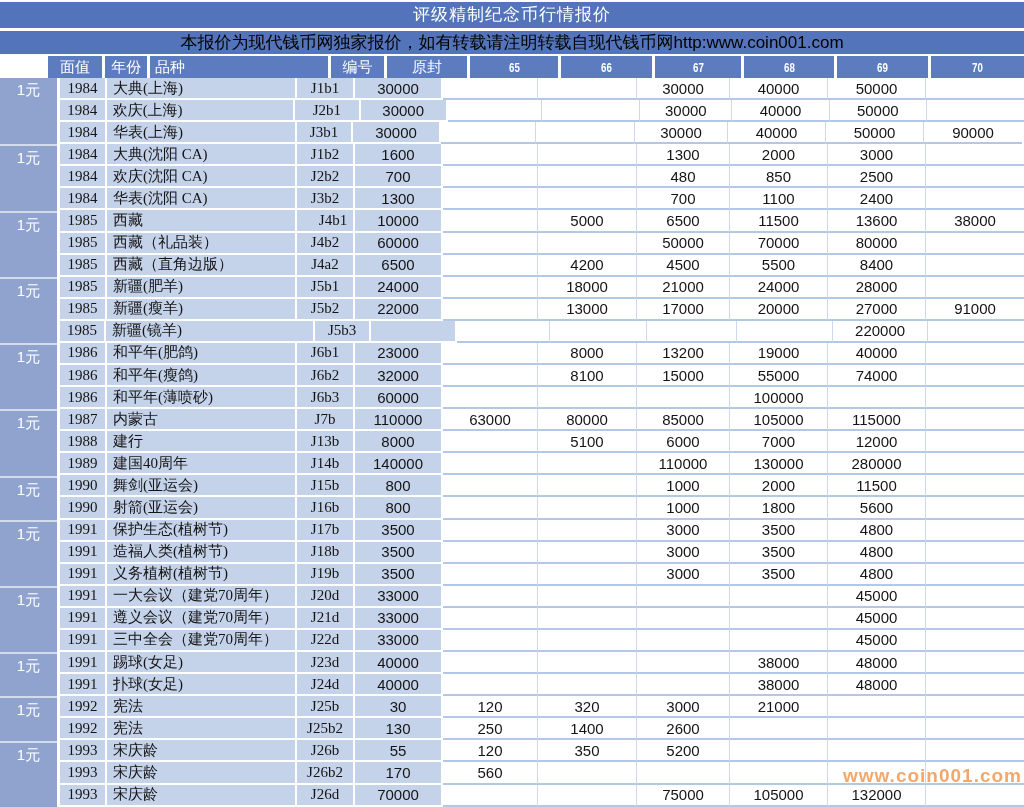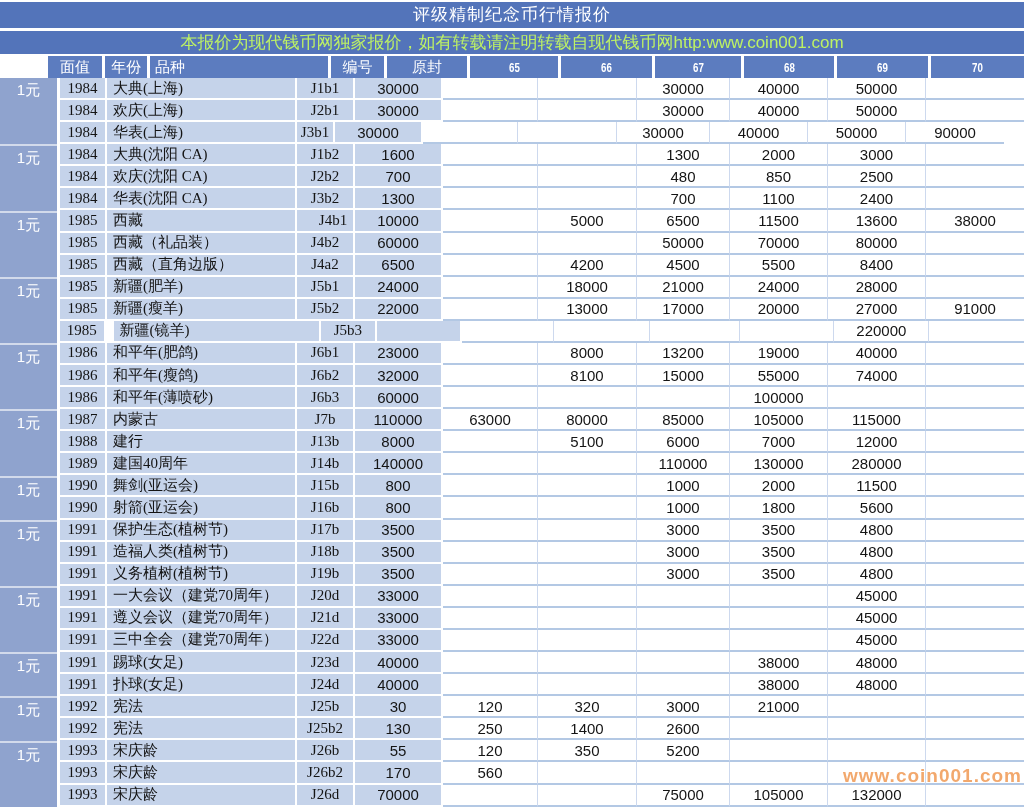--- a/index.html
+++ b/index.html
@@ -6,21 +6,21 @@
   html,body { background:#ffffff; }
   .page{
     position:relative; width:1024px; height:807px; background:#ffffff;
     font-family:"Liberation Sans", sans-serif; overflow:hidden; padding-top:2px;
   }
   .titlebar{
     height:26px; background:var(--title_bg,#5374BA); color:#fff; text-align:center;
     font-size:17px; line-height:26px; margin-bottom:3px; letter-spacing:1px;
   }
   .subtitlebar{
-    height:23px; background:var(--title_bg,#5374BA); color:#bef264; text-align:center;
+    height:23px; background:var(--title_bg,#5374BA); color:#000000; text-align:center;
     font-size:17px; line-height:23px; margin-bottom:2px;
   }
   .headerrow{ display:flex; height:22px;padding-left:48px; }
   .hcell{
     background:var(--header_bg,#5C7CBF); color:#fff; display:flex; align-items:center;
     justify-content:center; font-size:15px; border-right:3px solid #fff; height:22px;
   }
   .hcell:last-child{ border-right:none; }
   .hcell.left{ justify-content:flex-start; padding-left:5px; }
   .hcell.grade span{ font-size:13.5px; transform:scaleX(.72); font-weight:bold; }
@@ -122,33 +122,33 @@
           <div class="cell pricecell" style="width: 95px;"></div>
           <div class="cell pricecell" style="width: 99px;"></div>
           <div class="cell pricecell" style="width: 93px;">30000</div>
           <div class="cell pricecell" style="width: 98px;">40000</div>
           <div class="cell pricecell" style="width: 98px;">50000</div>
           <div class="cell pricecell" style="width: 98px;"></div>
         </div>
         <div class="trow">
           <div class="cell leftcell serif" style="width: 47px;">1984</div>
           <div class="cell leftcell serif namecell" style="width: 190px;">欢庆(上海)</div>
-          <div class="cell leftcell serif" style="width: 58px;">J2b1</div>
+          <div class="cell leftcell serif" style="width: 66px;">J2b1</div>
           <div class="cell leftcell" style="width: 88px;">30000</div>
           <div class="cell pricecell" style="width: 95px;"></div>
           <div class="cell pricecell" style="width: 99px;"></div>
           <div class="cell pricecell" style="width: 93px;">30000</div>
           <div class="cell pricecell" style="width: 98px;">40000</div>
           <div class="cell pricecell" style="width: 98px;">50000</div>
           <div class="cell pricecell" style="width: 98px;"></div>
         </div>
         <div class="trow">
           <div class="cell leftcell serif" style="width: 47px;">1984</div>
           <div class="cell leftcell serif namecell" style="width: 190px;">华表(上海)</div>
-          <div class="cell leftcell serif" style="width: 38px;">J3b1</div>
+          <div class="cell leftcell serif" style="width: 56px;">J3b1</div>
           <div class="cell leftcell" style="width: 88px;">30000</div>
           <div class="cell pricecell" style="width: 95px;"></div>
           <div class="cell pricecell" style="width: 99px;"></div>
           <div class="cell pricecell" style="width: 93px;">30000</div>
           <div class="cell pricecell" style="width: 98px;">40000</div>
           <div class="cell pricecell" style="width: 98px;">50000</div>
           <div class="cell pricecell" style="width: 98px;">90000</div>
         </div>
         <div class="trow">
           <div class="cell leftcell serif" style="width: 47px;">1984</div>
@@ -241,21 +241,21 @@
           <div class="cell leftcell" style="width: 88px;">22000</div>
           <div class="cell pricecell" style="width: 95px;"></div>
           <div class="cell pricecell" style="width: 99px;">13000</div>
           <div class="cell pricecell" style="width: 93px;">17000</div>
           <div class="cell pricecell" style="width: 98px;">20000</div>
           <div class="cell pricecell" style="width: 98px;">27000</div>
           <div class="cell pricecell" style="width: 98px;">91000</div>
         </div>
         <div class="trow">
           <div class="cell leftcell serif" style="width: 47px;">1985</div>
-          <div class="cell leftcell serif namecell" style="width: 214px; margin-left: 8px;">新疆(镜羊)</div>
+          <div class="cell leftcell serif namecell" style="width: 214px;">新疆(镜羊)</div>
           <div class="cell leftcell serif" style="width: 58px;">J5b3</div>
           <div class="cell leftcell" style="width: 88px;"></div>
           <div class="cell pricecell" style="width: 95px;"></div>
           <div class="cell pricecell" style="width: 99px;"></div>
           <div class="cell pricecell" style="width: 93px;"></div>
           <div class="cell pricecell" style="width: 98px;"></div>
           <div class="cell pricecell" style="width: 98px;">220000</div>
           <div class="cell pricecell" style="width: 98px;"></div>
         </div>
         <div class="trow">

